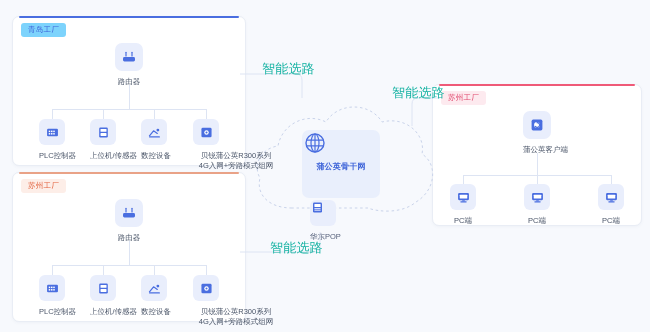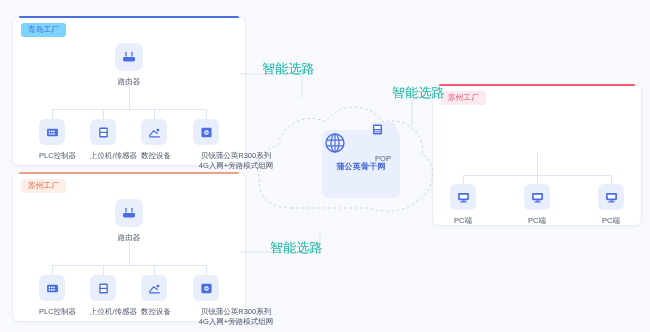--- a/index.html
+++ b/index.html
@@ -61,21 +61,21 @@
   .ln{position:absolute;background:#dde4f3;}
   .lnv{width:1px;}
   .lnh{height:1px;}
 
   
   #cloud-wrap{position:absolute;left:250px;top:92px;width:190px;height:140px;}
   #cloud-wrap svg{position:absolute;left:0;top:0;}
   #backbone{
     position:absolute;left:52px;top:38px;width:78px;height:68px;
     background:#e9effc;border-radius:7px;
-    display:flex;flex-direction:column;align-items:center;justify-content:center;margin-left:20px;
+    display:flex;flex-direction:column;align-items:center;justify-content:center;
   }
   #backbone .bb-label{
     margin-top:5px;font-size:8px;line-height:10px;color:#3d63d8;font-weight:bold;
     letter-spacing:.2px;
   }
 
   .pop{position:absolute;text-align:center;}
   .pop .nlabel{color:#55607a;}
 
   
@@ -237,20 +237,30 @@
       </div>
       <div class="nlabel wrap">贝锐蒲公英R300系列</div>
       <div class="nlabel wrap" style="margin-top:0;">4G入网+旁路模式组网</div>
     </div>
   </div>
 
   <div class="panel" id="panel-remote">
     <div class="topbar" style="background:#ef5a78;"></div>
     <div class="badge pink">苏州工厂</div>
 
+    <div class="node" style="left:90px;top:26px;width:28px;">
+      <div class="chip lg">
+        <svg width="16" height="16" viewBox="0 0 16 16" aria-hidden="true">
+          <rect x="2.6" y="2.6" width="10.8" height="10.8" rx="1.6" fill="#4a6ee0"></rect>
+          <circle cx="8" cy="8" r="2.9" fill="#ffffff"></circle>
+          <path d="M8 5.6 A2.4 2.4 0 1 1 6.2 9.4" stroke="#4a6ee0" stroke-width="1.1" fill="none" stroke-linecap="round"></path>
+        </svg>
+      </div>
+      <div class="nlabel">蒲公英客户端</div>
+    </div>
 
     <div class="ln lnv" style="left:104px;top:68px;height:22px;"></div>
     <div class="ln lnh" style="left:30px;top:90px;width:148px;"></div>
     <div class="ln lnv" style="left:30px;top:90px;height:9px;"></div>
     <div class="ln lnv" style="left:104px;top:90px;height:9px;"></div>
     <div class="ln lnv" style="left:178px;top:90px;height:9px;"></div>
 
     <div class="node" style="left:17px;top:99px;width:26px;">
       <div class="chip">
         <svg width="15" height="15" viewBox="0 0 16 16" aria-hidden="true">
@@ -306,32 +316,32 @@
         <svg width="26" height="26" viewBox="0 0 26 26" aria-hidden="true">
           <circle cx="13" cy="13" r="9" fill="none" stroke="#4a6ee0" stroke-width="1.4"></circle>
           <ellipse cx="13" cy="13" rx="4" ry="9" fill="none" stroke="#4a6ee0" stroke-width="1.2"></ellipse>
           <path d="M4.4 10.2 H21.6 M4.4 15.8 H21.6 M13 4 V22" stroke="#4a6ee0" stroke-width="1.2" fill="none"></path>
         </svg>
       </span>
       <div class="bb-label">蒲公英骨干网</div>
     </div>
 
 
-    <div class="pop" style="left:120px;top:30px;width:26px;">
+
+    <div class="pop" style="left:60px;top:108px;width:26px;">
       <div class="chip">
         <svg width="15" height="15" viewBox="0 0 16 16" aria-hidden="true">
           <rect x="3.2" y="2.6" width="9.6" height="10.8" rx="1.3" fill="#4a6ee0"></rect>
           <rect x="4.7" y="4.2" width="6.6" height="3.3" rx="0.6" fill="#ffffff"></rect>
           <rect x="4.7" y="8.8" width="6.6" height="0.9" fill="#ffffff"></rect>
           <rect x="4.7" y="10.4" width="6.6" height="0.9" fill="#ffffff"></rect>
         </svg>
       </div>
-      <div class="nlabel">POP</div>
-    </div>
-
+      <div class="nlabel">华东POP</div>
+    </div>
   </div>
 
   <div class="route" style="left:240px;top:70px;">
     <svg width="70" height="28" viewBox="0 0 70 28" aria-hidden="true">
       <path d="M0 4 H56 Q62 4 62 10 V28" fill="none" stroke="#dde4f3" stroke-width="1"></path>
     </svg>
   </div>
   <div class="sr" style="left:262px;top:64px;">智能选路</div>
 
   <div class="route" style="left:384px;top:96px;">

